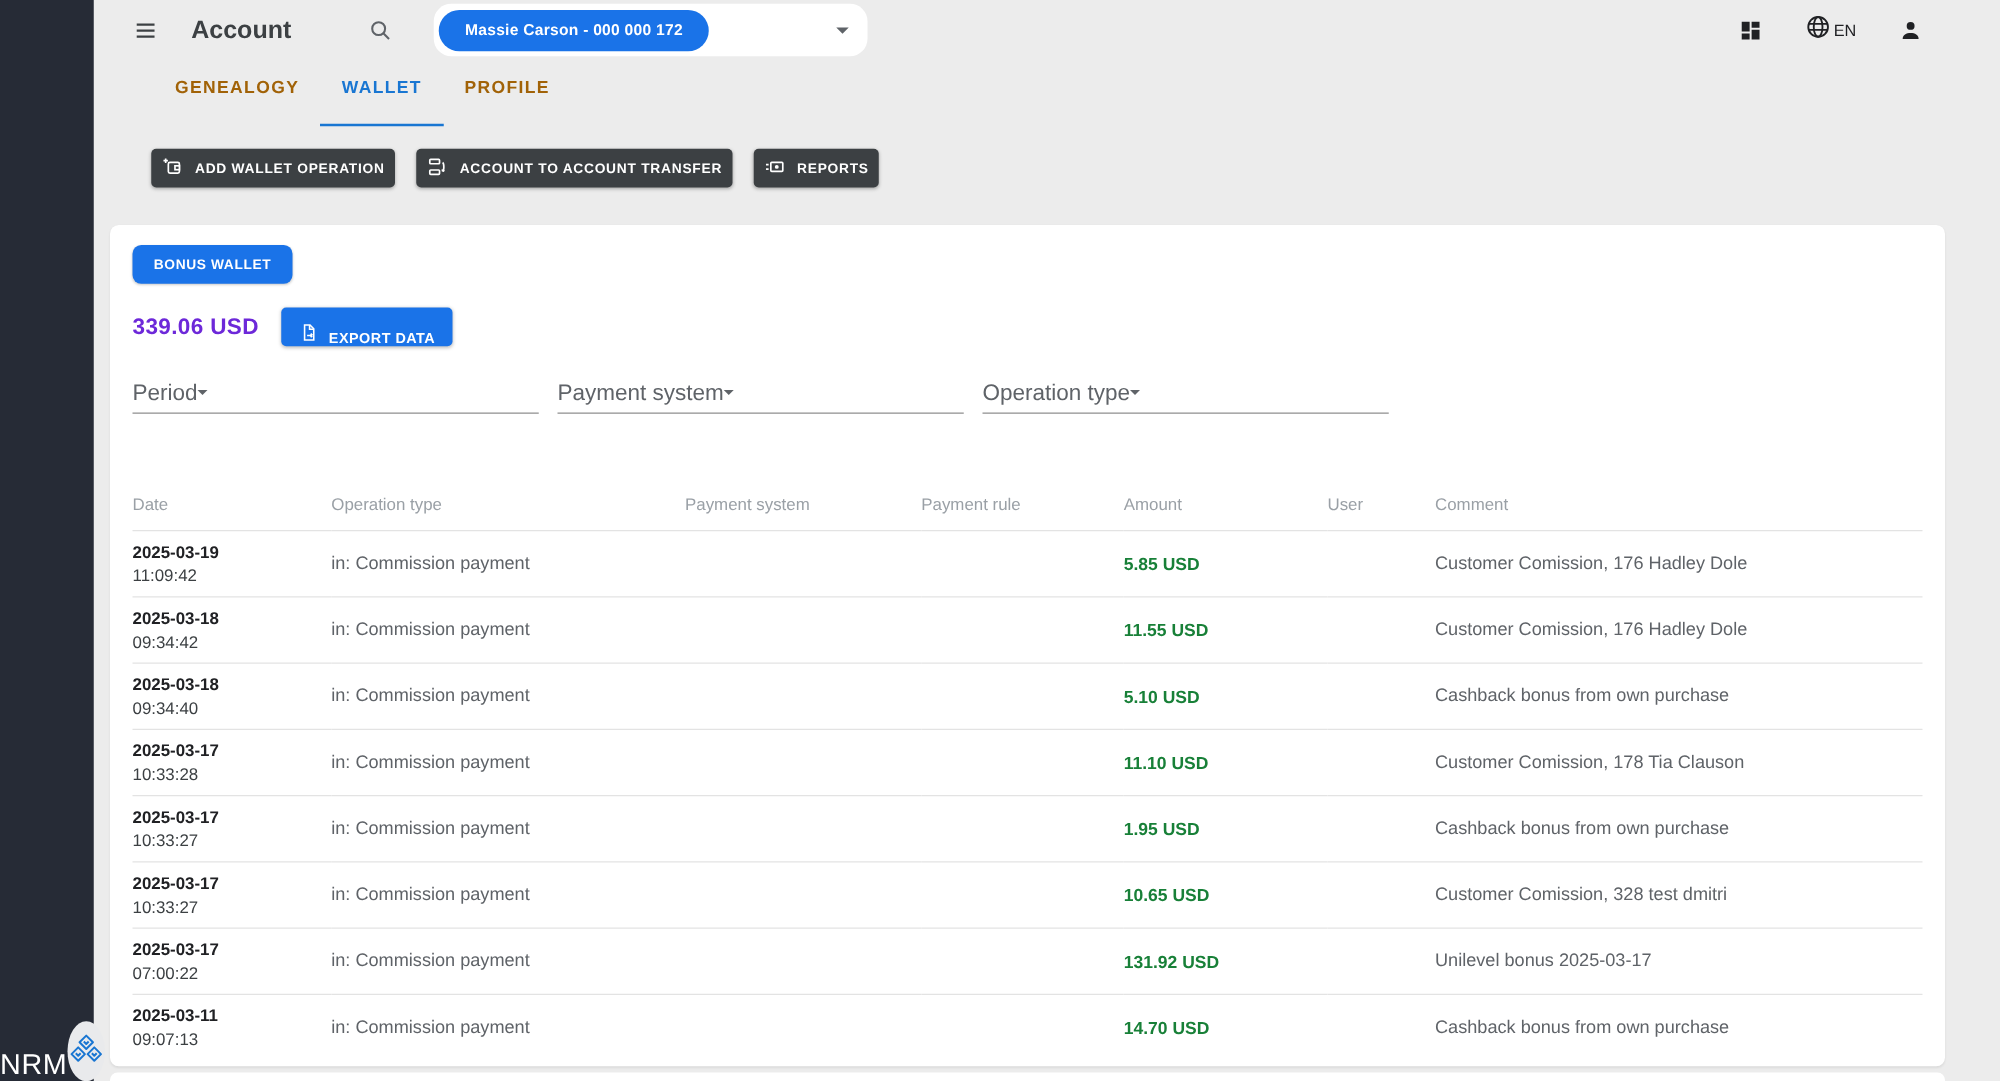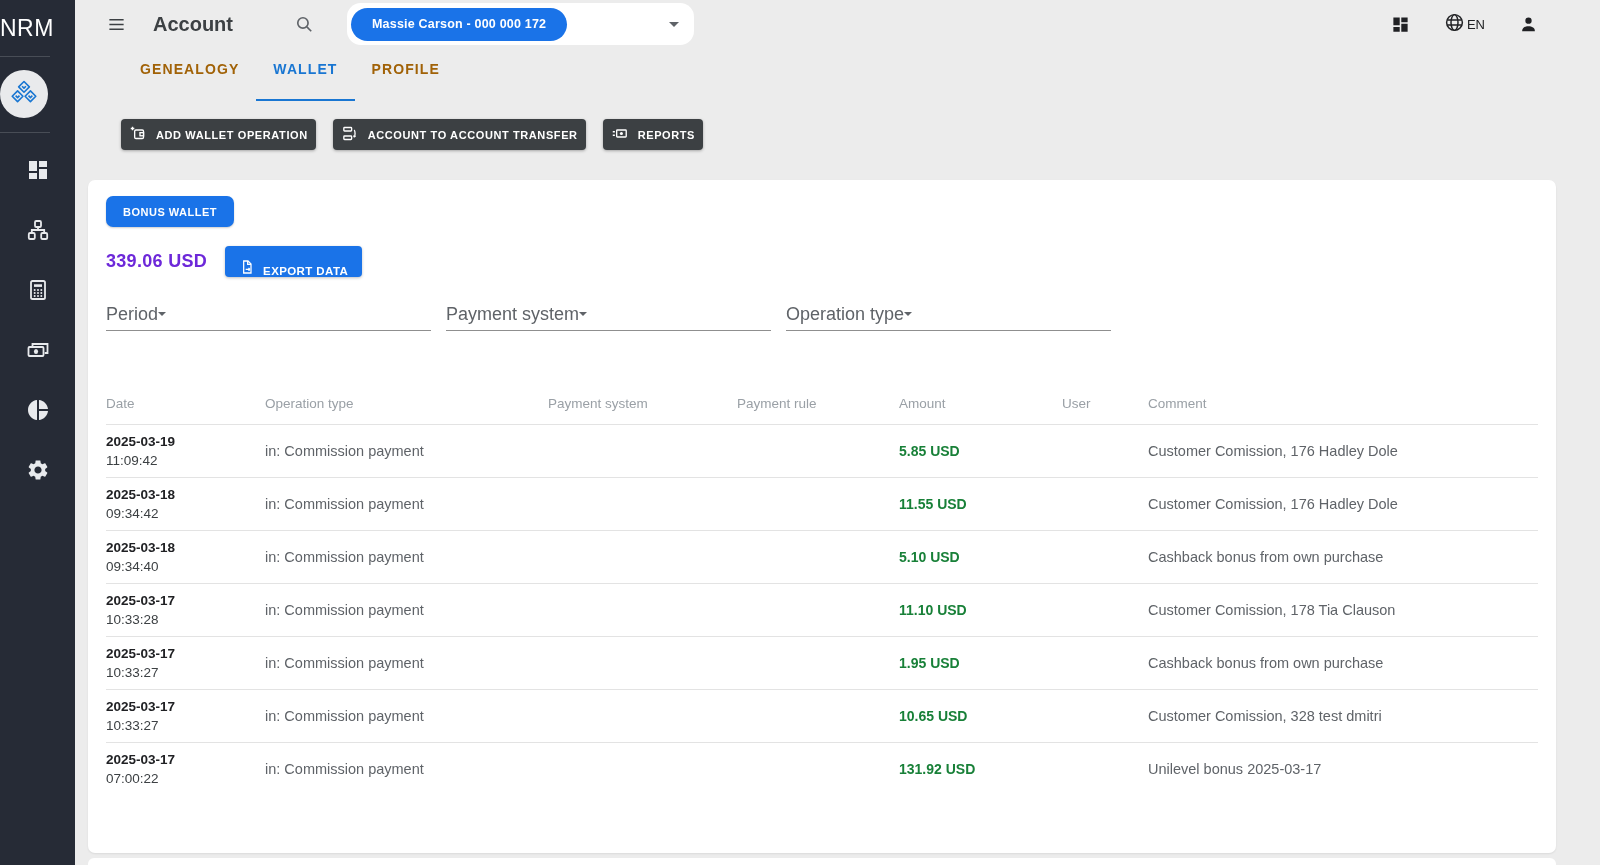--- a/index.html
+++ b/index.html
@@ -8,21 +8,21 @@
     font-family: "Liberation Sans", "DejaVu Sans", sans-serif;
     background: #ececec;
     display: flex;
     color: #202124;
   }
 
   
   .sidebar {
     width: 75px; height: 100%; flex-shrink: 0;
     background: #262b36;
-    display: flex; flex-direction: column; align-items: flex-start;
+    display: flex; flex-direction: row; align-items: flex-end;
   }
   .brand { color: #ffffff; font-size: 23px; font-weight: 500; margin-top: 15px; letter-spacing: .5px; }
   .side-divider { width: 50px; height: 1px; background: rgba(255,255,255,.16); margin-top: 14px; }
   .logo-circle {
     width: 48px; height: 48px; border-radius: 50%;
     background: #e9eaec; margin-top: 13px;
     display: flex; align-items: center; justify-content: center;
     cursor: pointer;
   }
   .side-nav { margin-top: 7px; display: flex; flex-direction: column; align-items: center; }
@@ -414,18 +414,30 @@
       <div class="cell-date">2025-03-17</div>
       <div class="cell-time">07:00:22</div>
     </td>
     <td class="cell-op">in: Commission payment</td>
     <td class="cell-op"></td>
     <td class="cell-op"></td>
     <td class="cell-amount">131.92 USD</td>
     <td class="cell-op"></td>
     <td class="cell-comment">Unilevel bonus 2025-03-17</td>
   </tr>
+          <tr>
+    <td>
+      <div class="cell-date">2025-03-11</div>
+      <div class="cell-time">09:07:13</div>
+    </td>
+    <td class="cell-op">in: Commission payment</td>
+    <td class="cell-op"></td>
+    <td class="cell-op"></td>
+    <td class="cell-amount">14.70 USD</td>
+    <td class="cell-op"></td>
+    <td class="cell-comment">Cashback bonus from own purchase</td>
+  </tr>
         </tbody>
     </table>
   </section>
 
   <div class="card-next"></div>
 </div>
 
 </body></html>

